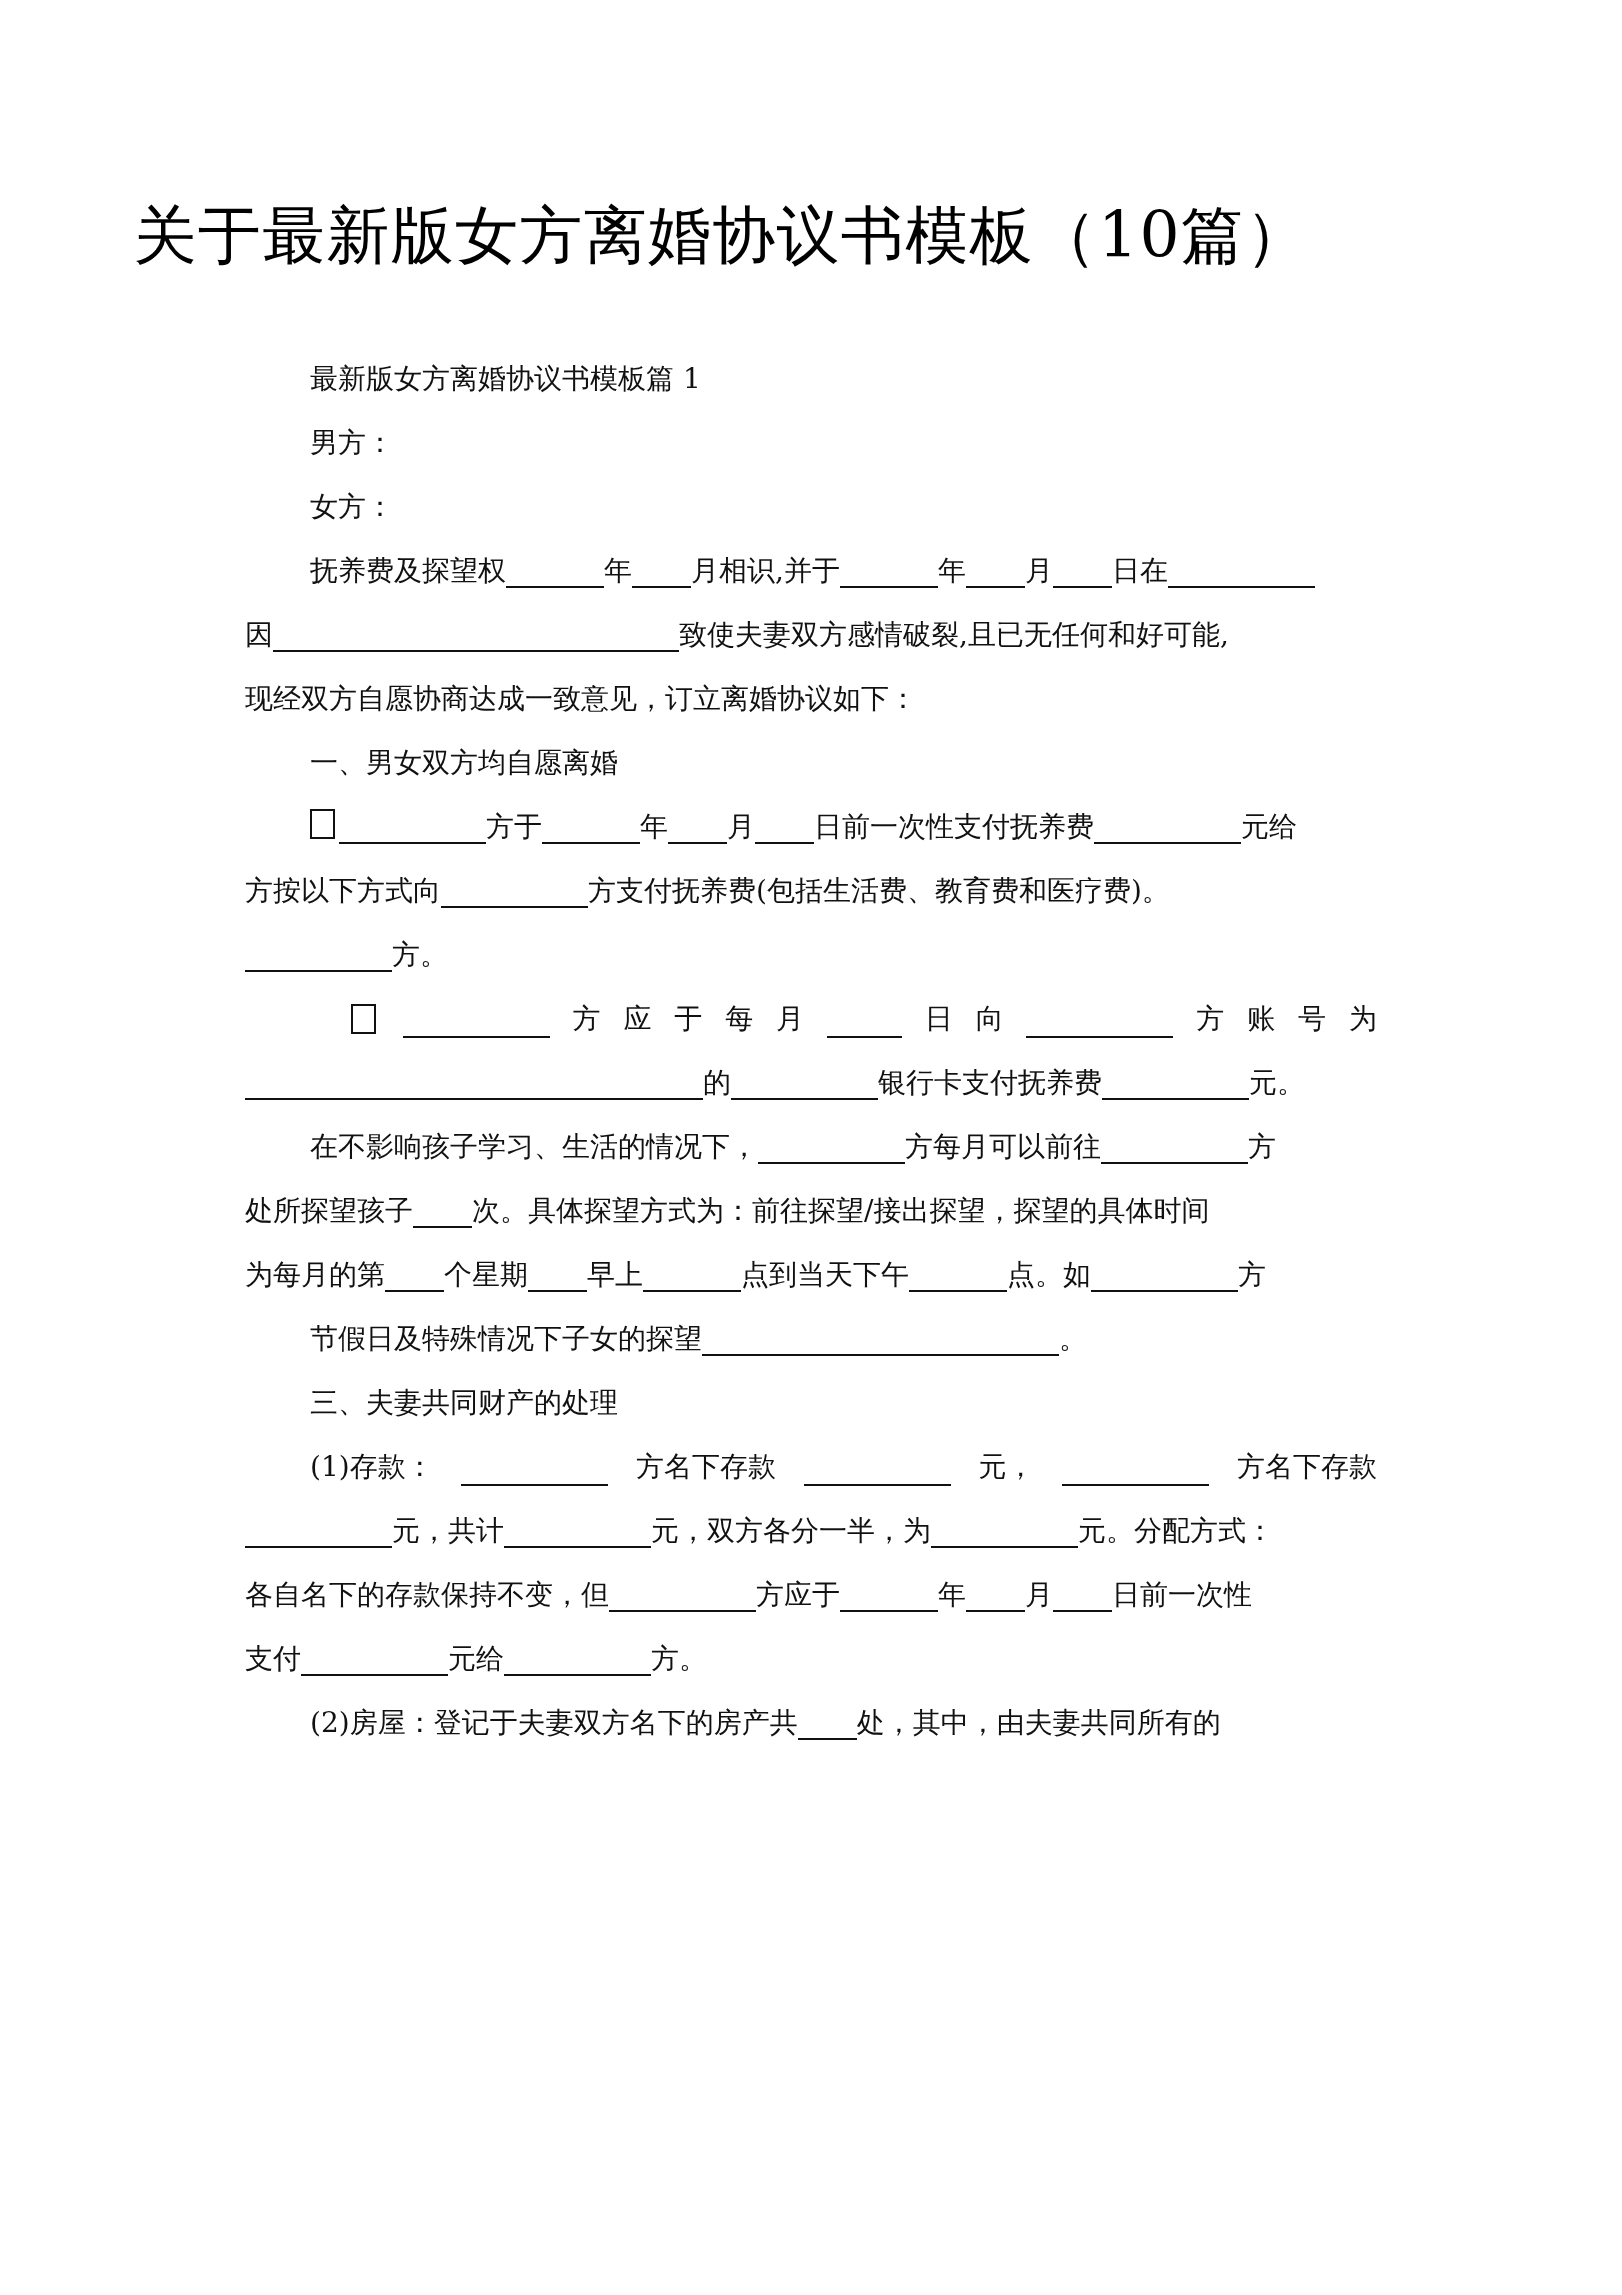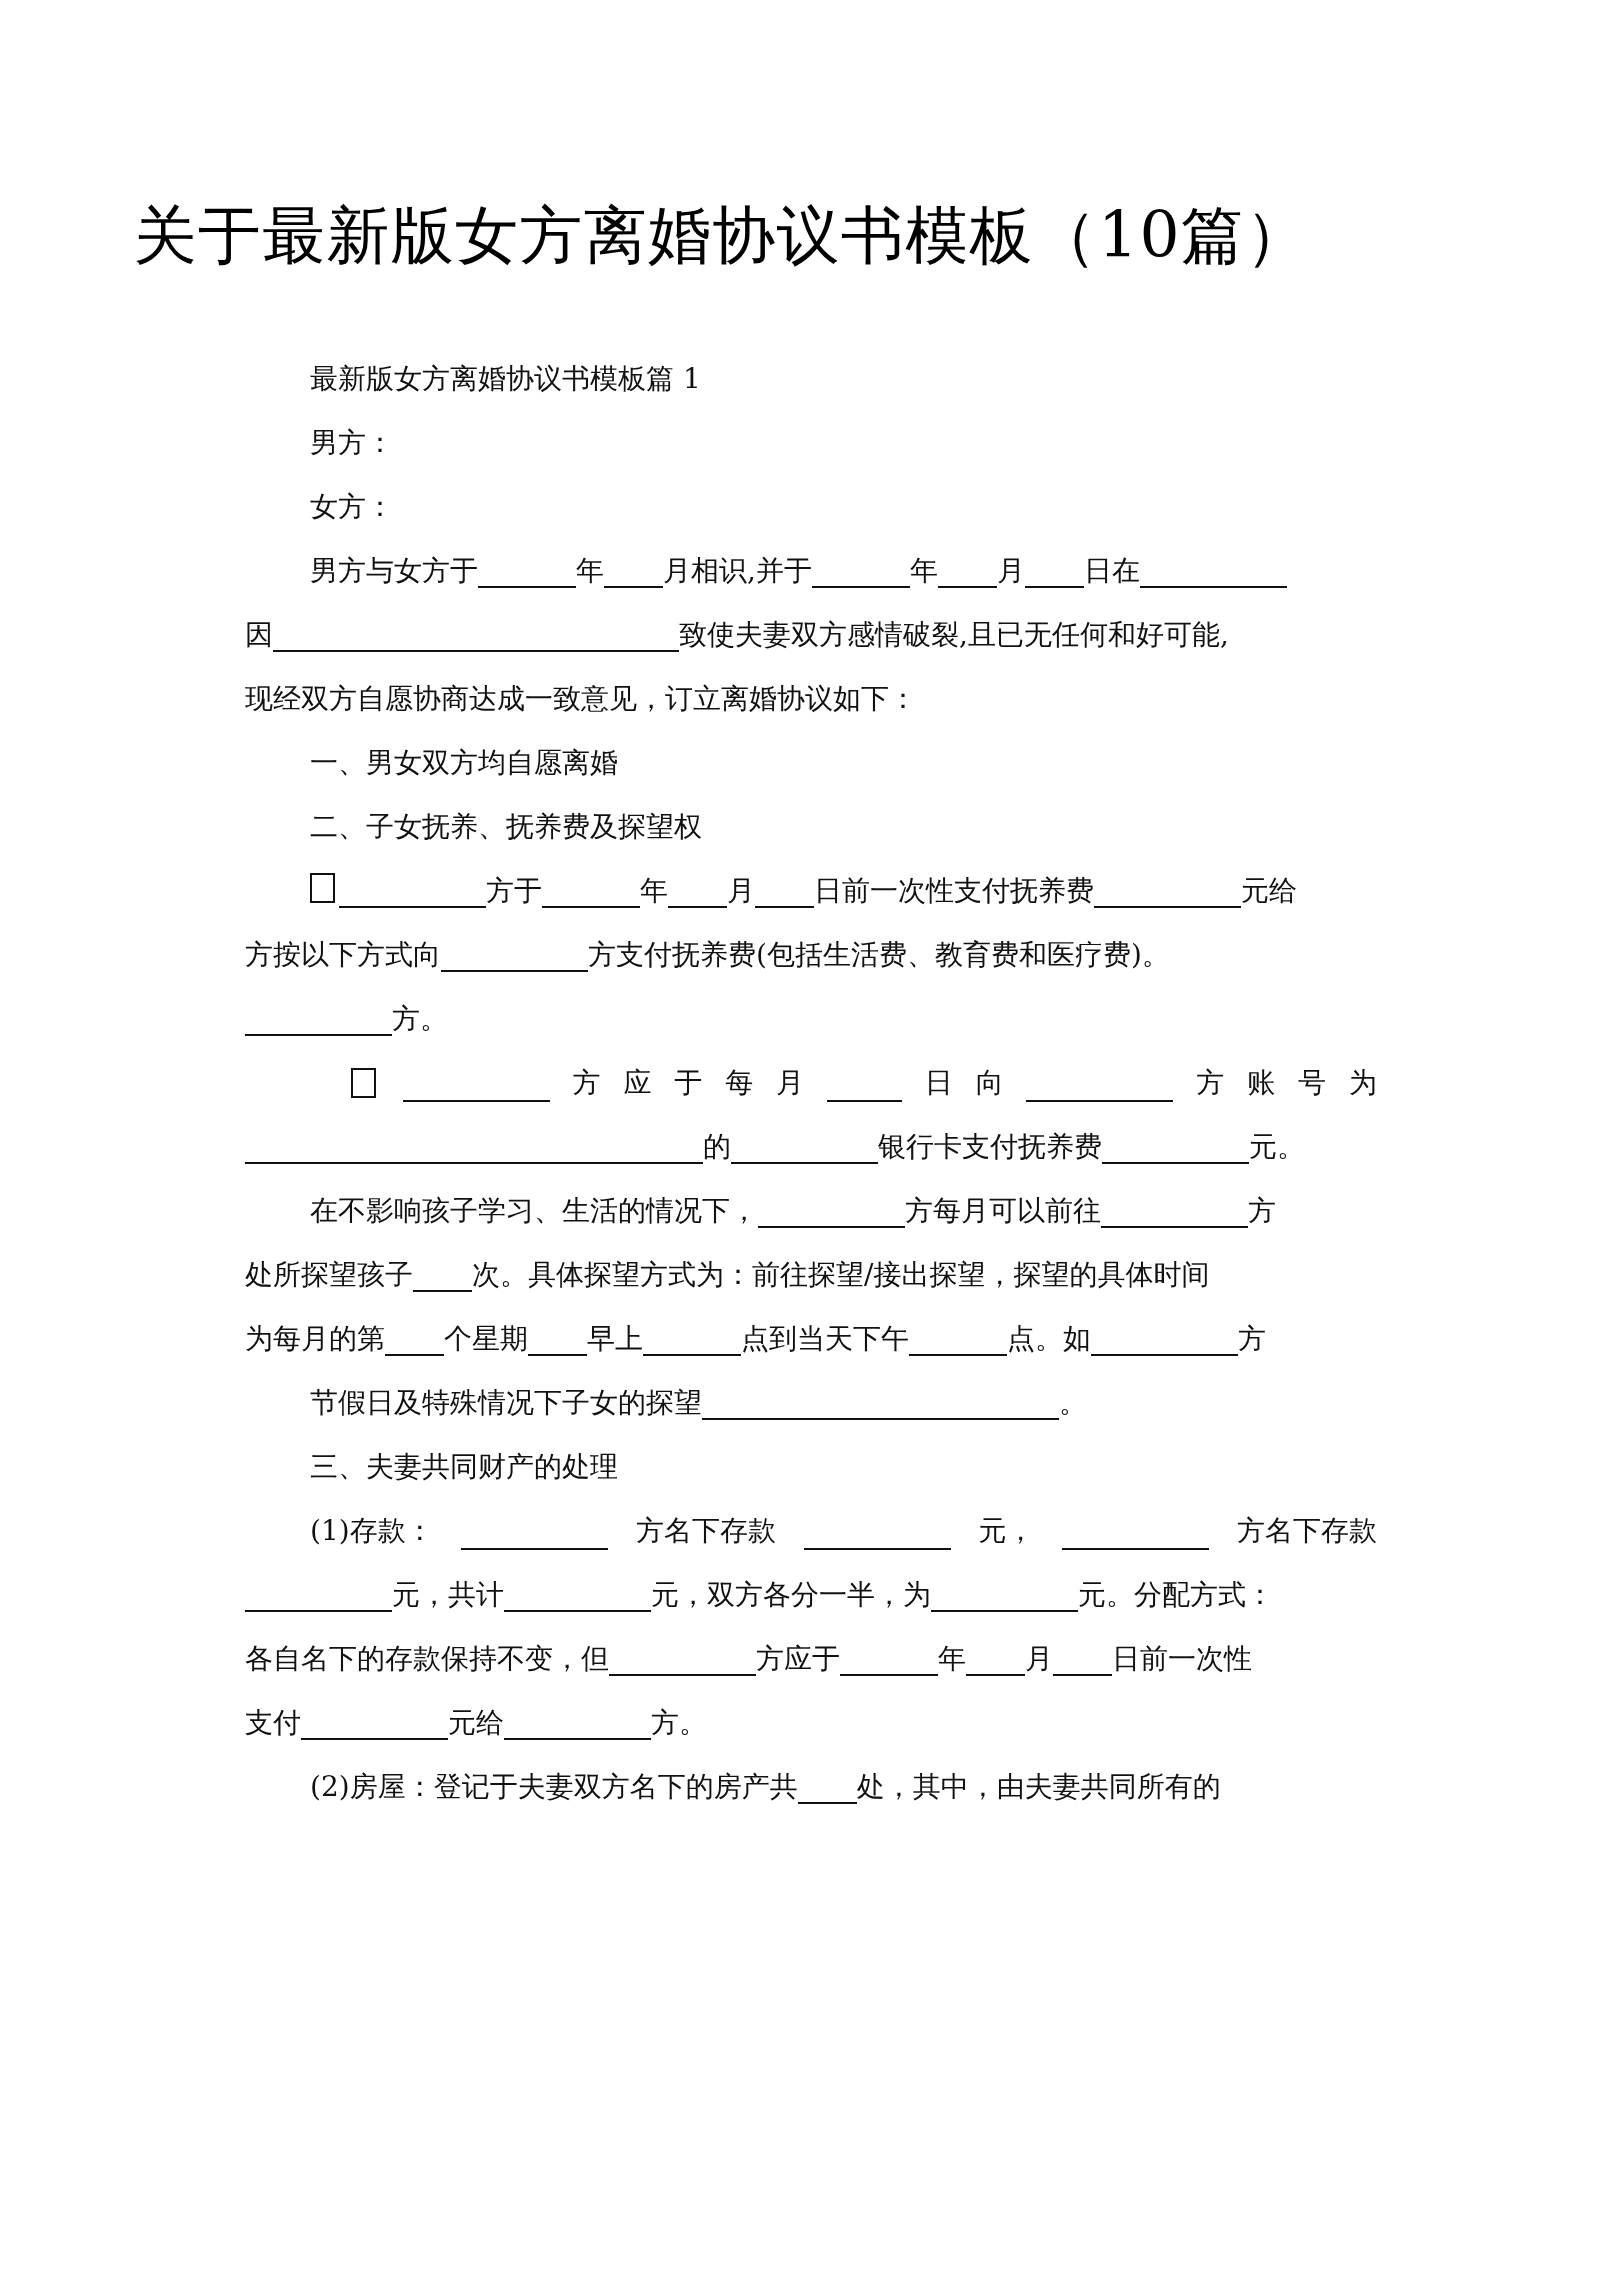--- a/index.html
+++ b/index.html
@@ -22,29 +22,28 @@
 
 <div class="title">关于最新版女方离婚协议书模板（10篇）</div>
 
 <div class="page">
 
   <div class="line ind">最新版女方离婚协议书模板篇 1</div>
   <div class="line ind">男方：</div>
   <div class="line ind">女方：</div>
 
   <div class="line ind">
-    <span>男方与女方于</span><span class="blank w5"></span><span>年</span><span class="blank w3"></span><span>月相识,并于</span><span class="blank w5"></span><span>年</span><span class="blank w3"></span><span>月</span><span class="blank w3"></span><span>日在</span><span class="blank w6"></span>
+    <span>抚养费及探望权</span><span class="blank w5"></span><span>年</span><span class="blank w3"></span><span>月相识,并于</span><span class="blank w5"></span><span>年</span><span class="blank w3"></span><span>月</span><span class="blank w3"></span><span>日在</span><span class="blank w6"></span>
   </div>
   <div class="line">
     <span>因</span><span class="blank w10"></span><span>致使夫妻双方感情破裂,且已无任何和好可能,</span>
   </div>
   <div class="line">现经双方自愿协商达成一致意见，订立离婚协议如下：</div>
 
   <div class="line ind">一、男女双方均自愿离婚</div>
-  <div class="line ind">二、子女抚养、抚养费及探望权</div>
 
   <div class="line ind">
     <span class="box"></span><span class="blank w6"></span><span>方于</span><span class="blank w5"></span><span>年</span><span class="blank w3"></span><span>月</span><span class="blank w3"></span><span>日前一次性支付抚养费</span><span class="blank w6"></span><span>元给</span>
   </div>
 
   <div class="line">
     <span>方按以下方式向</span><span class="blank w6"></span><span>方支付抚养费(包括生活费、教育费和医疗费)。</span>
   </div>
   <div class="line">
     <span class="blank w6"></span><span>方。</span>

